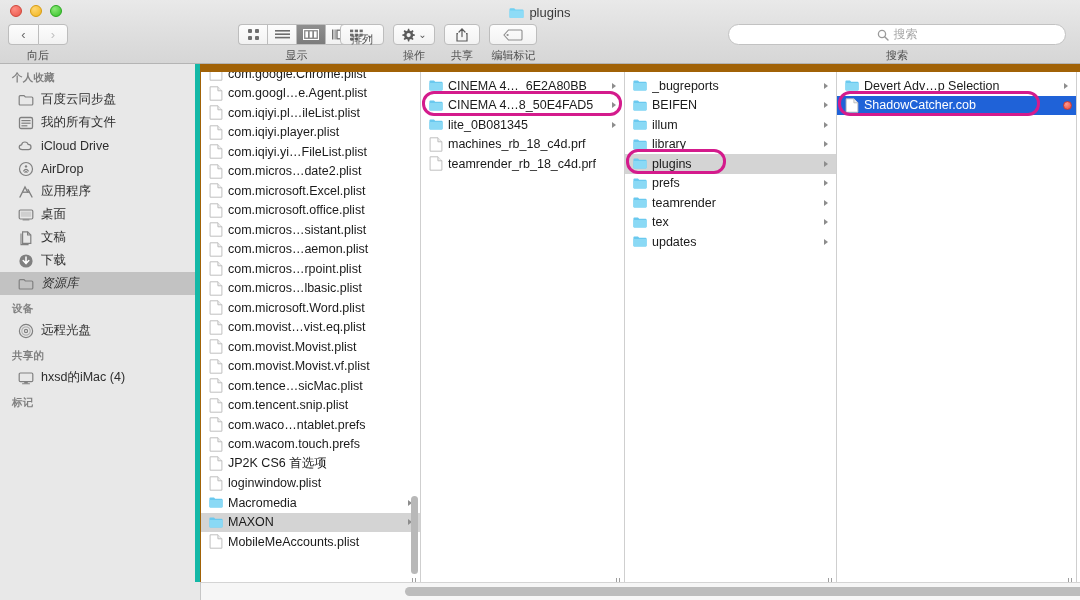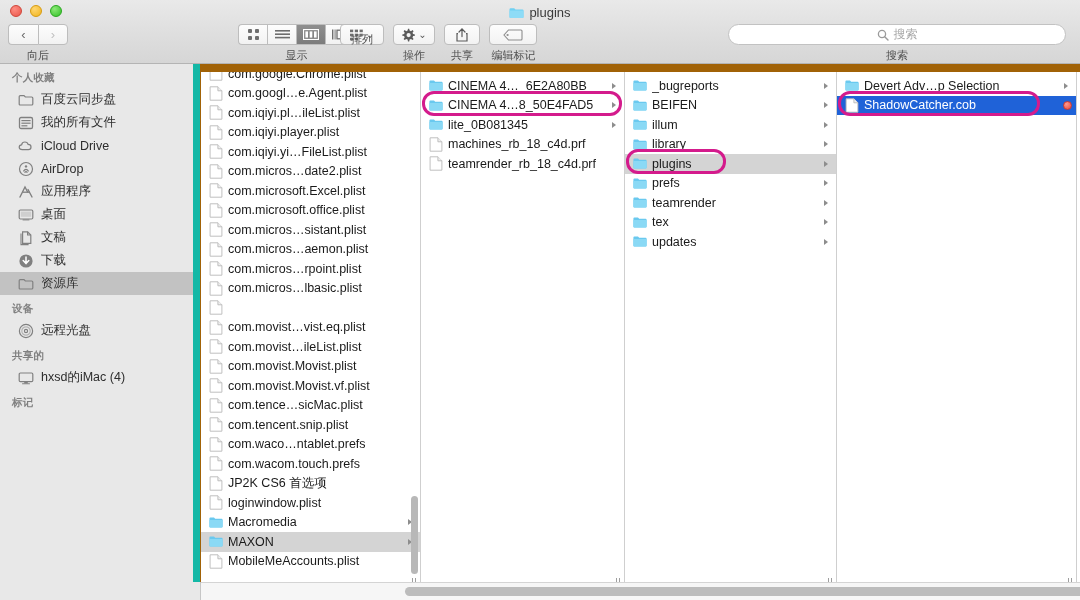--- a/index.html
+++ b/index.html
@@ -82,32 +82,32 @@
     position: absolute; right: 14px; top: 24px; width: 338px; height: 21px;
     background: #fff; border: 1px solid #c2c2c2; border-radius: 11px;
     display: flex; align-items: center; justify-content: center; gap: 5px;
     color: #a8a8a8; font-size: 12px;
   }
 
   
   #sidebar {
     position: absolute; left: 0; top: 64px; width: 200px; height: 536px;
     background: #e8e8e8;
-    border-right: 7px solid #14b8a6;
+    border-right: 5px solid #14b8a6;
     overflow: hidden;
   }
   .sb-header {
     font-size: 10.5px; color: #808080; font-weight: bold;
     padding: 7px 0 3px 12px; letter-spacing: 0.2px;
   }
   .sb-item {
     height: 23px; display: flex; align-items: center; gap: 7px;
     padding-left: 18px; font-size: 12.5px; color: #2d2d2d;
   }
-  .sb-item.selected { background: #c2c2c2; }
+  .sb-item.selected { background: #c2c2c2; font-style: italic; }
   .sb-icon { width: 16px; height: 16px; flex: 0 0 16px; display: block; }
 
   
   #browser {
     position: absolute; left: 201px; top: 72px;
     width: 879px; height: 518px;
     background: #fff;
     display: flex;
     overflow: hidden;
   }
@@ -468,34 +468,28 @@
               <path d="M0.6 0.8 H8.4 L12.4 4.8 V14.2 H0.6 Z" fill="#ffffff" stroke="#b9b9b9" stroke-width="0.9"></path>
      <path d="M8.4 0.8 V4.8 H12.4" fill="#f0f0f0" stroke="#b9b9b9" stroke-width="0.9"></path>
             </svg>
             <span class="nm">com.micros…lbasic.plist</span>
           </div>
           <div class="row">
             <svg width="13" height="15" viewBox="0 0 13 15" class="ficon">
               <path d="M0.6 0.8 H8.4 L12.4 4.8 V14.2 H0.6 Z" fill="#ffffff" stroke="#b9b9b9" stroke-width="0.9"></path>
      <path d="M8.4 0.8 V4.8 H12.4" fill="#f0f0f0" stroke="#b9b9b9" stroke-width="0.9"></path>
             </svg>
+            <span class="nm">com.microsoft.Word.plist</span>
           </div>
           <div class="row">
             <svg width="13" height="15" viewBox="0 0 13 15" class="ficon">
               <path d="M0.6 0.8 H8.4 L12.4 4.8 V14.2 H0.6 Z" fill="#ffffff" stroke="#b9b9b9" stroke-width="0.9"></path>
      <path d="M8.4 0.8 V4.8 H12.4" fill="#f0f0f0" stroke="#b9b9b9" stroke-width="0.9"></path>
             </svg>
             <span class="nm">com.movist…vist.eq.plist</span>
-          </div>
-          <div class="row">
-            <svg width="13" height="15" viewBox="0 0 13 15" class="ficon">
-              <path d="M0.6 0.8 H8.4 L12.4 4.8 V14.2 H0.6 Z" fill="#ffffff" stroke="#b9b9b9" stroke-width="0.9"></path>
-     <path d="M8.4 0.8 V4.8 H12.4" fill="#f0f0f0" stroke="#b9b9b9" stroke-width="0.9"></path>
-            </svg>
-            <span class="nm">com.movist…ileList.plist</span>
           </div>
           <div class="row">
             <svg width="13" height="15" viewBox="0 0 13 15" class="ficon">
               <path d="M0.6 0.8 H8.4 L12.4 4.8 V14.2 H0.6 Z" fill="#ffffff" stroke="#b9b9b9" stroke-width="0.9"></path>
      <path d="M8.4 0.8 V4.8 H12.4" fill="#f0f0f0" stroke="#b9b9b9" stroke-width="0.9"></path>
             </svg>
             <span class="nm">com.movist.Movist.plist</span>
           </div>
           <div class="row">
             <svg width="13" height="15" viewBox="0 0 13 15" class="ficon">

